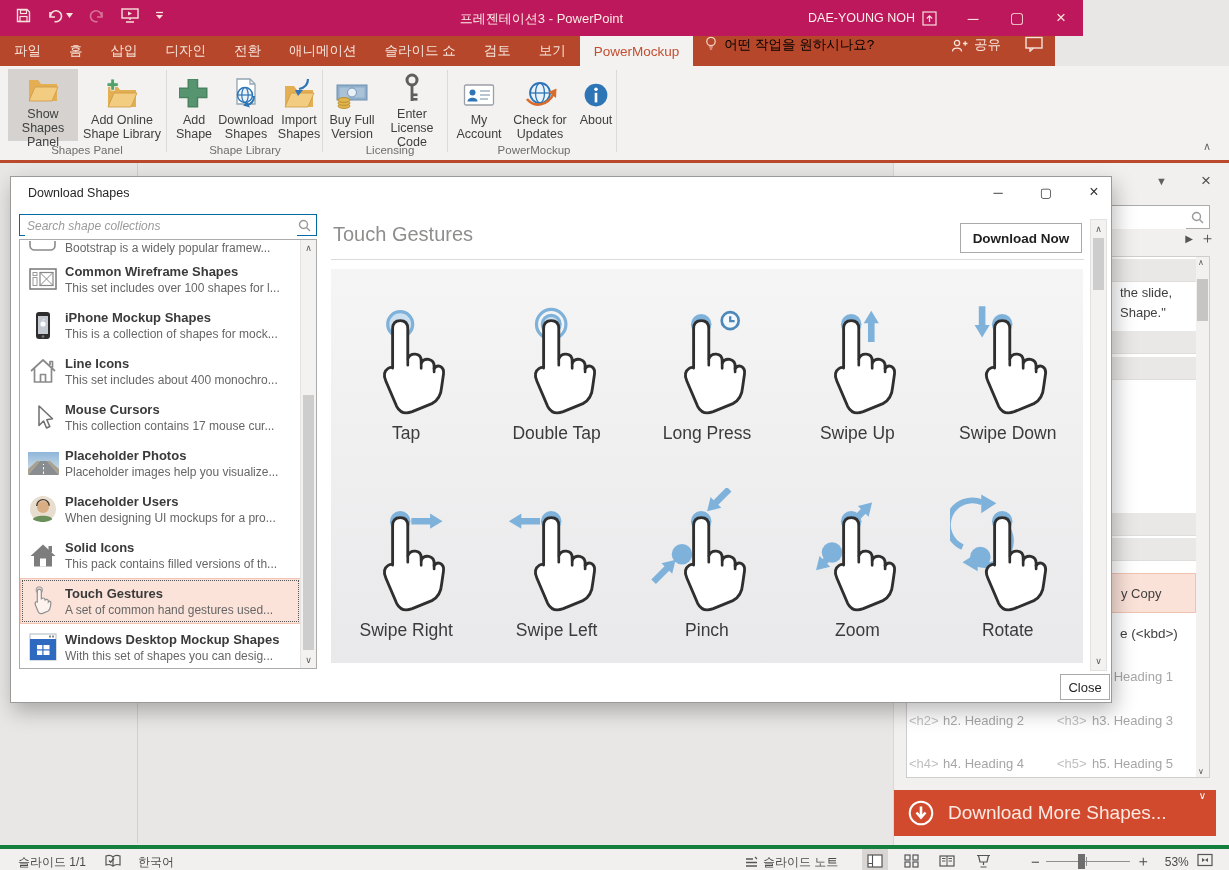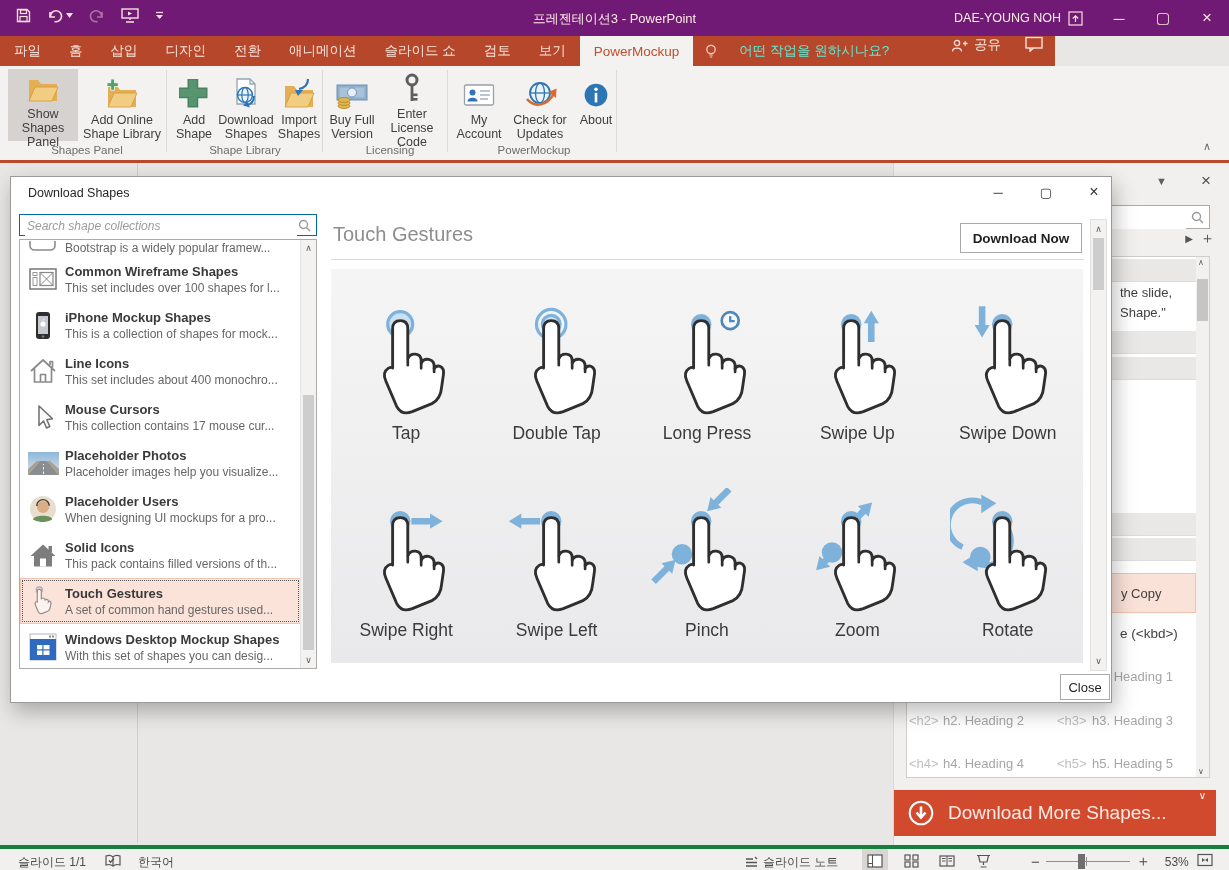--- a/index.html
+++ b/index.html
@@ -1,30 +1,30 @@
 <!DOCTYPE html>
 <html><head>
 <meta charset="utf-8">
 <style>
   html,body{margin:0;padding:0}
   .screen{position:relative;width:1229px;height:870px;overflow:hidden;background:#E8E7E6;
     font-family:"Liberation Sans","DejaVu Sans",sans-serif;color:#444}
   
-  .tbar{position:absolute;left:0;top:0;width:1229px;height:36px;background:#701a75}
+  .tbar{position:absolute;left:0;top:0;width:1083px;height:36px;background:#be185d}
   .qat{position:absolute;left:16px;top:7px;display:flex;gap:16px;align-items:center}
   .qat svg{display:block}
   .wtitle{position:absolute;left:0;top:10px;width:100%;text-align:center;font-size:13px;color:#FAE9E3}
   .user{position:absolute;right:168px;top:11px;font-size:12.5px;color:#FBEFEA}
   .winbtns{position:absolute;right:0;top:0;display:flex}
   .wb{width:44px;height:36px;display:flex;align-items:center;justify-content:center;color:#F6E2DA;font-size:15px}
   
   .tabs{position:absolute;left:0;top:36px;width:1055px;height:30px;background:#B7472A;display:flex;font-size:13.5px;color:#F6E3DC}
   .tab{padding:0 14px;display:flex;align-items:center}
   .tab.active{background:#F3F2F1;color:#C24E2F}
-  .tellme{display:flex;align-items:center;gap:22px;padding:0 12px;color:#5eead4}
+  .tellme{display:flex;gap:7px;padding:0 12px;color:#000000}
   .tabs-right{margin-left:auto;display:flex;align-items:flex-start;gap:10px;padding-right:12px;color:#F6E3DC}
   
   .ribbon{position:absolute;left:0;top:66px;width:1229px;height:94px;background:#F3F2F1}
   .rbtn{position:absolute;top:3px;height:72px;display:flex;flex-direction:column;align-items:center;
     text-align:center;font-size:12.5px;color:#3F3F3F;line-height:14px;padding-top:4px;box-sizing:border-box}
   .rbtn .ric{height:36px;display:flex;align-items:flex-end;justify-content:center;margin-bottom:4px}
   .pressed{background:#D5D2CF}
   .gsep{position:absolute;top:4px;height:82px;width:1px;background:#DCDAD7}
   .rgl{position:absolute;top:78px;font-size:11.5px;color:#6D6D6D;text-align:center}
   .redline{position:absolute;left:0;top:160px;width:1229px;height:3px;background:#BB4A2C}

